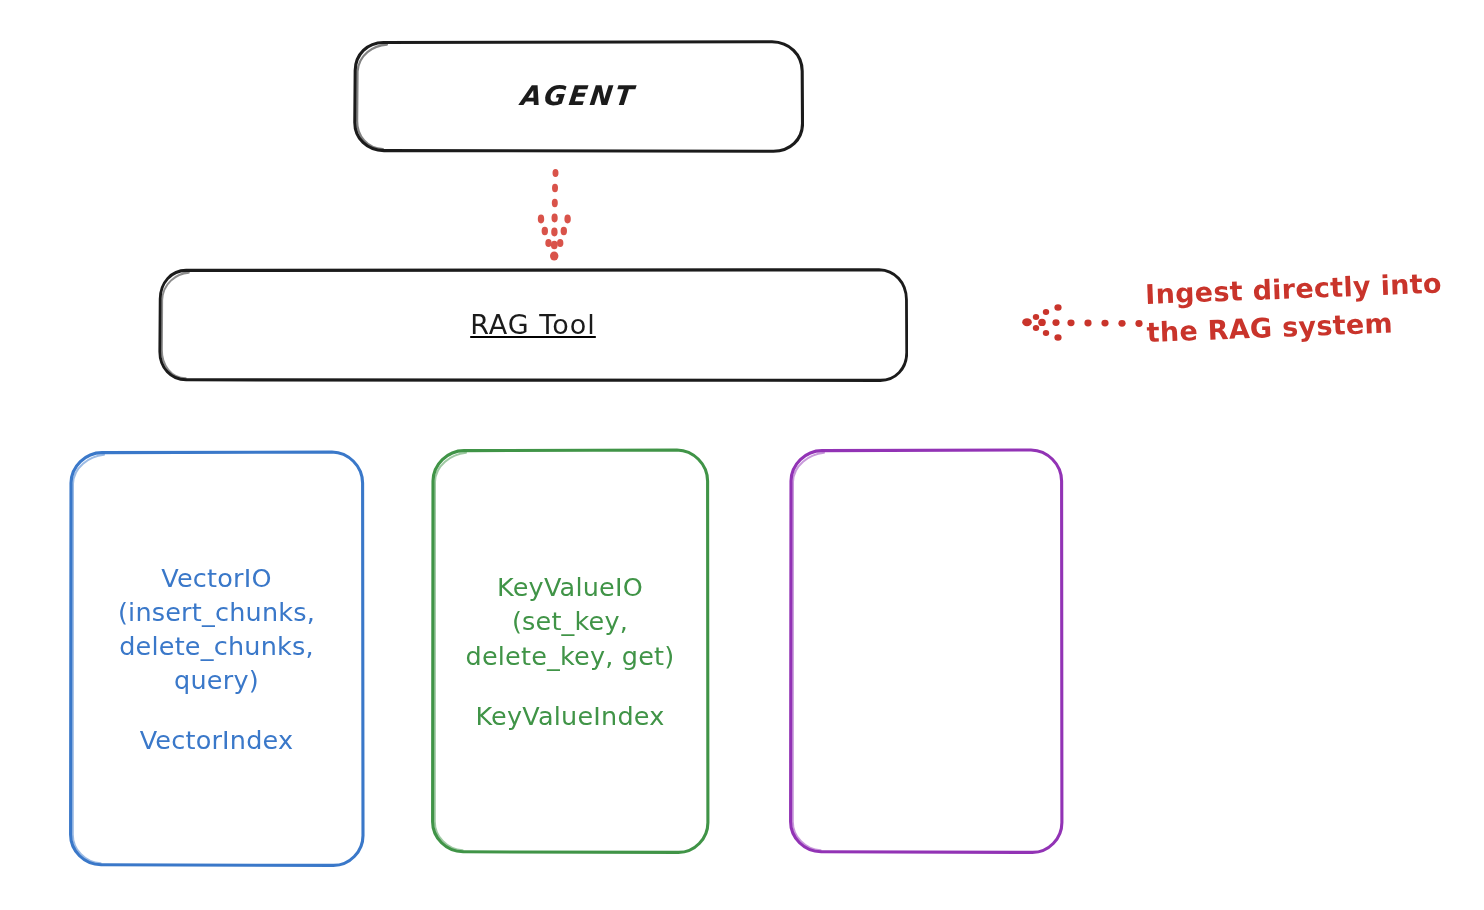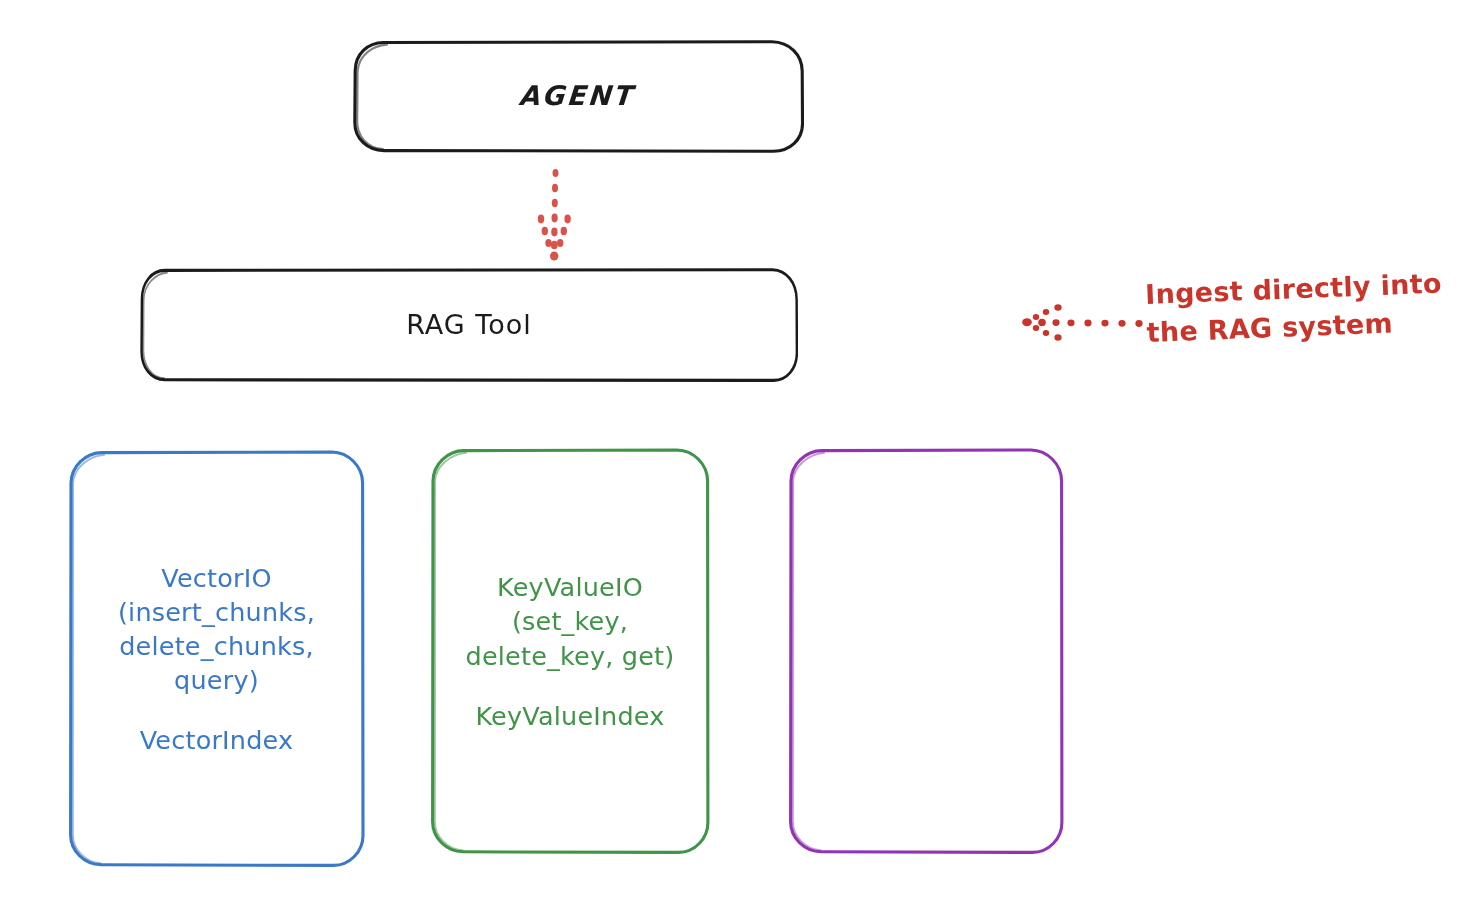--- a/index.html
+++ b/index.html
@@ -43,24 +43,25 @@
     font-size: 27px;
     font-style: italic;
     font-weight: 700;
     color: #1b1b1b;
     letter-spacing: 2.5px;
     transform: skewX(-7deg);
   }
 
   
   #rag-tool-node {
-    left: 140px;
+    left: 158px;
     top: 268px;
-    width: 658px;
+    width: 750px;
     height: 115px;
+    text-decoration: underline;
   }
   #rag-tool-node .sketch { stroke: #1b1b1b; }
   #rag-tool-label {
     position: relative;
     font-size: 27px;
     font-weight: 500;
     color: #1b1b1b;
     letter-spacing: 1px;
   }
 

